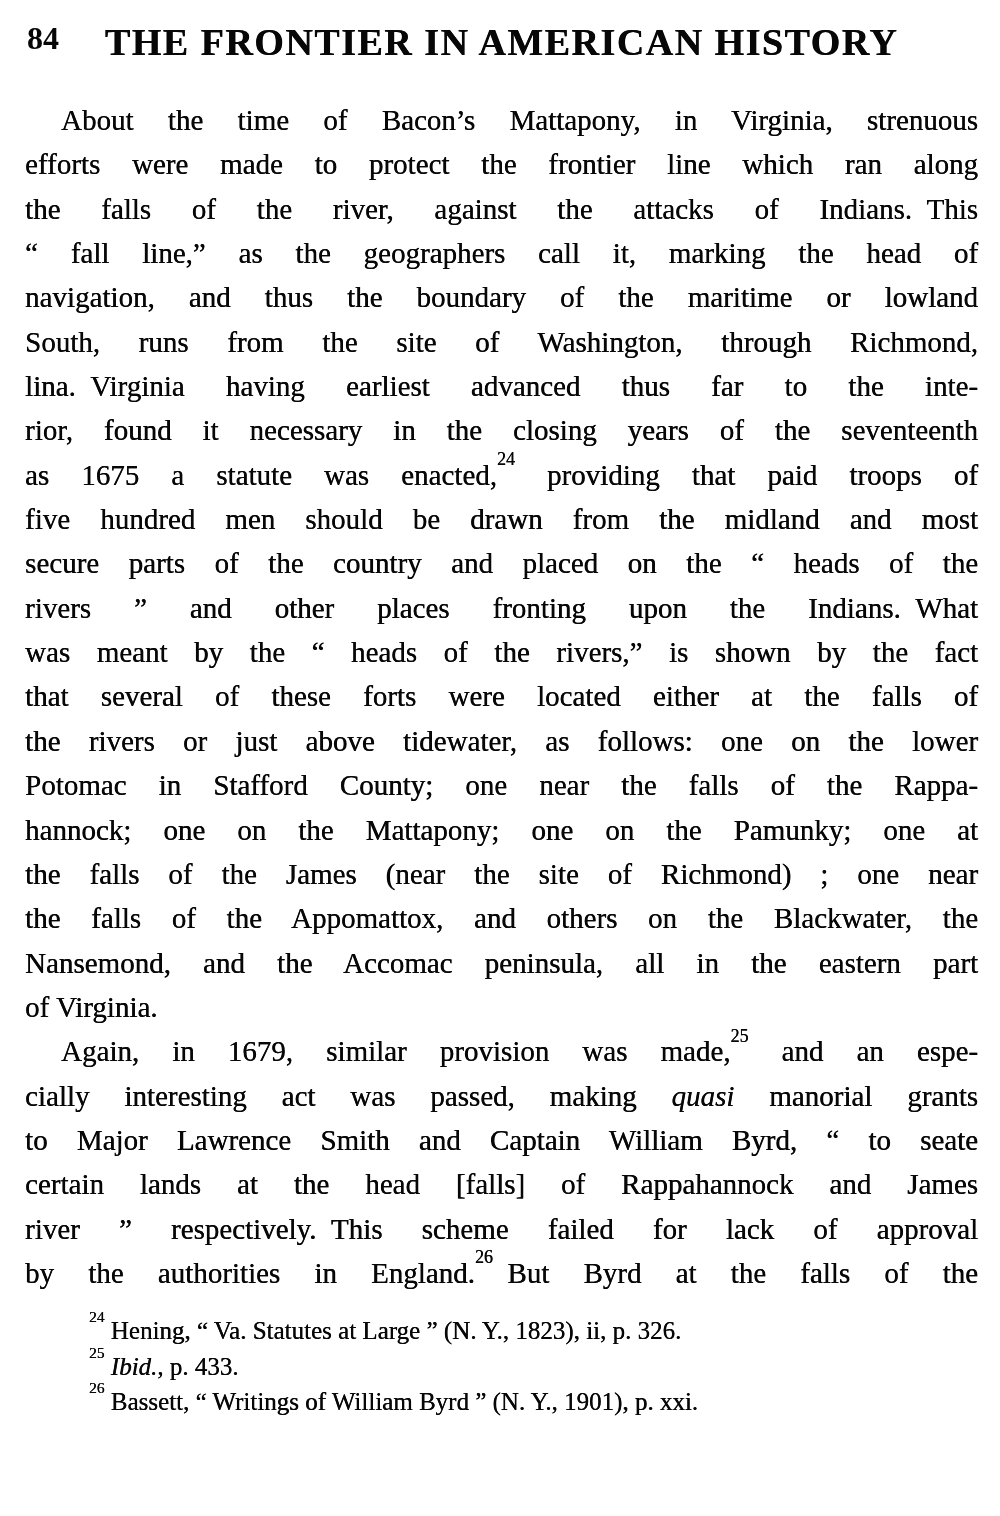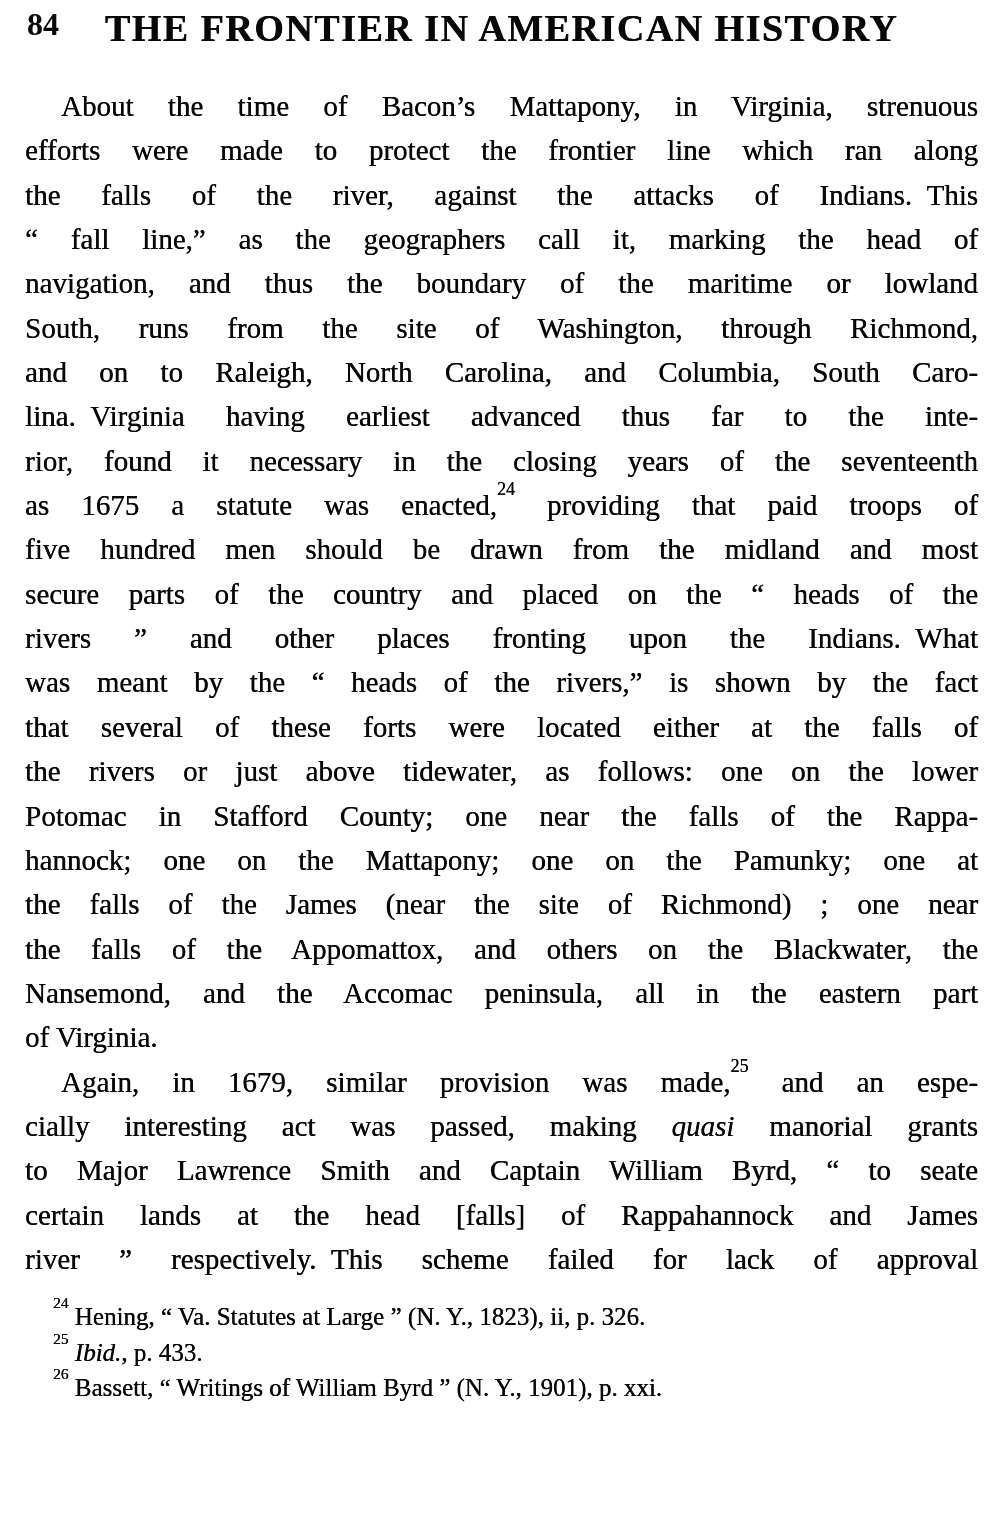--- a/index.html
+++ b/index.html
@@ -3,21 +3,21 @@
 <meta charset="utf-8">
 <style>
   html, body { margin: 0; padding: 0; }
   body {
     width: 1000px; height: 1516px;
     background: #ffffff;
     color: #070707;
     font-family: "Liberation Serif", "DejaVu Serif", serif;
     overflow: hidden;
   }
-  .page { padding: 4px 22px 0 25px; box-sizing: border-box; font-family: Liberation Serif, serif; }
+  .page { padding: 18px 22px 0 25px; box-sizing: border-box; font-family: Liberation Serif, serif; }
 
   
   .header { position: relative; height: 44px; margin-bottom: 36px; }
   .pagenum {
     position: absolute; left: 2px; top: 2px;
     font-size: 32px; font-weight: bold;
   }
   .title {
     display: block; text-align: center;
     font-size: 38px; font-weight: bold;
@@ -41,60 +41,60 @@
     line-height: 0;
     position: relative; top: -0.5em;
     letter-spacing: 0;
   }
 
   
   .footnotes {
     margin-top: 18px; padding-left: 28px;
     font-size: 25px; text-shadow: 0.3px 0 0 currentColor;
   }
-  .fn { line-height: 35.5px; }
+  .fn { line-height: 35.5px; margin-left: 36px; }
 </style>
 </head>
 <body>
 
 <div class="page">
 
   <div class="header">
     <span class="pagenum">84</span>
     <span class="title">THE FRONTIER IN AMERICAN HISTORY</span>
   </div>
 
   <div class="bodytext" id="bodytext">
       <div class="bl j ind"><span>About the time of Bacon’s Mattapony, in Virginia, strenuous</span></div>
       <div class="bl j"><span>efforts were made to protect the frontier line which ran along</span></div>
       <div class="bl j"><span>the falls of the river, against the attacks of Indians. This</span></div>
       <div class="bl j"><span>“ fall line,” as the geographers call it, marking the head of</span></div>
       <div class="bl j"><span>navigation, and thus the boundary of the maritime or lowland</span></div>
       <div class="bl j"><span>South, runs from the site of Washington, through Richmond,</span></div>
-      <div class="bl j"><span>and on to Raleigh, North Carolina, and Columbia, South Caro-</span></div>
       <div class="bl j"><span>lina. Virginia having earliest advanced thus far to the inte-</span></div>
       <div class="bl j"><span>rior, found it necessary in the closing years of the seventeenth</span></div>
       <div class="bl j"><span>as 1675 a statute was enacted,</span><sup class="fnref">24</sup><span> providing that paid troops of</span></div>
       <div class="bl j"><span>five hundred men should be drawn from the midland and most</span></div>
       <div class="bl j"><span>secure parts of the country and placed on the “ heads of the</span></div>
       <div class="bl j"><span>rivers ” and other places fronting upon the Indians. What</span></div>
       <div class="bl j"><span>was meant by the “ heads of the rivers,” is shown by the fact</span></div>
       <div class="bl j"><span>that several of these forts were located either at the falls of</span></div>
       <div class="bl j"><span>the rivers or just above tidewater, as follows: one on the lower</span></div>
       <div class="bl j"><span>Potomac in Stafford County; one near the falls of the Rappa-</span></div>
       <div class="bl j"><span>hannock; one on the Mattapony; one on the Pamunky; one at</span></div>
       <div class="bl j"><span>the falls of the James (near the site of Richmond) ; one near</span></div>
       <div class="bl j"><span>the falls of the Appomattox, and others on the Blackwater, the</span></div>
       <div class="bl j"><span>Nansemond, and the Accomac peninsula, all in the eastern part</span></div>
       <div class="bl"><span>of Virginia.</span></div>
       <div class="bl j ind"><span>Again, in 1679, similar provision was made,</span><sup class="fnref">25</sup><span> and an espe-</span></div>
       <div class="bl j"><span>cially interesting act was passed, making </span><i>quasi</i><span> manorial grants</span></div>
       <div class="bl j"><span>to Major Lawrence Smith and Captain William Byrd, “ to seate</span></div>
       <div class="bl j"><span>certain lands at the head [falls] of Rappahannock and James</span></div>
       <div class="bl j"><span>river ” respectively. This scheme failed for lack of approval</span></div>
+      <div class="bl j"><span>by the authorities in England.</span><sup class="fnref">26</sup><span> But Byrd at the falls of the</span></div>
     </div>
 
   <div class="footnotes" id="footnotes">
       <div class="fn"><sup class="fnref">24</sup><span> Hening, “ Va. Statutes at Large ” (N. Y., 1823), ii, p. 326.</span></div>
       <div class="fn"><sup class="fnref">25</sup><span> </span><i>Ibid.</i><span>, p. 433.</span></div>
       <div class="fn"><sup class="fnref">26</sup><span> Bassett, “ Writings of William Byrd ” (N. Y., 1901), p. xxi.</span></div>
     </div>
 
 </div>
 

